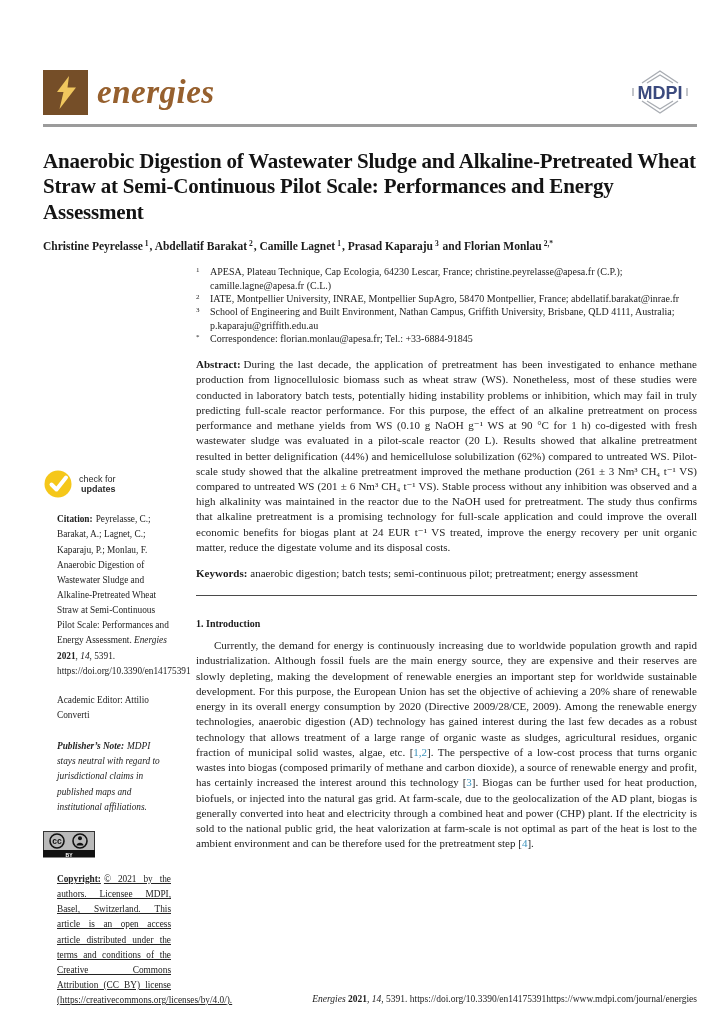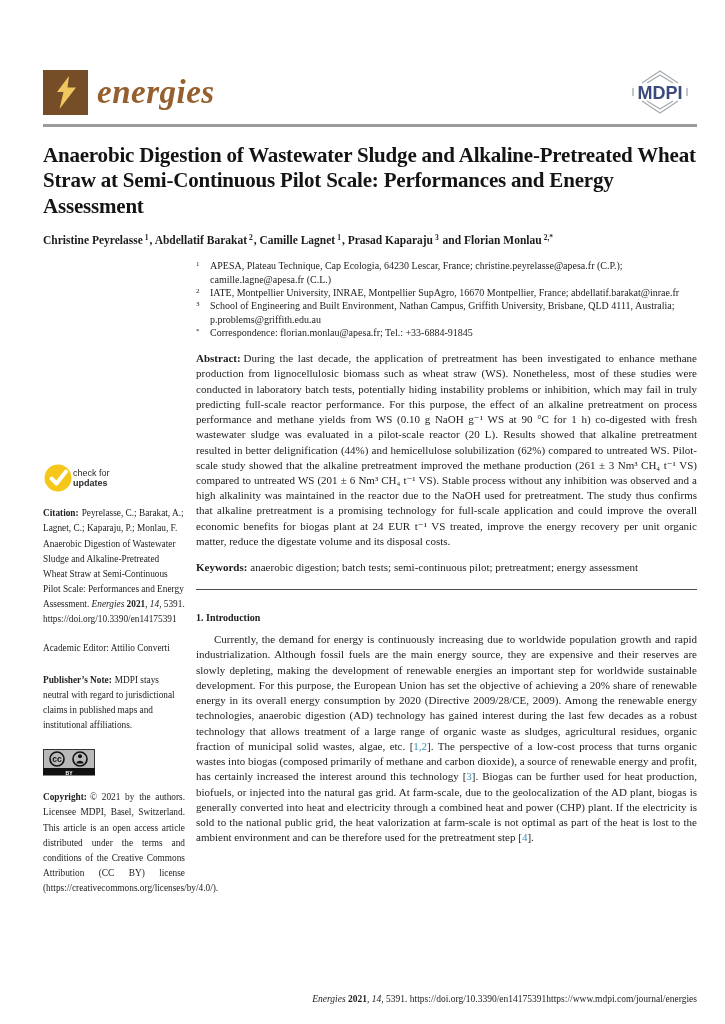--- a/index.html
+++ b/index.html
@@ -10,36 +10,36 @@
     overflow:hidden;
   }
   
   .header { display:flex; justify-content:space-between; align-items:center; padding-top:53px; }
   .logo-lockup { display:flex; align-items:center; gap:9px; }
   .logo-box { width:45px; height:45px; background:#754e28; display:flex; align-items:center; justify-content:center; flex:none; }
   .journal-name { font-size:33px; font-style:italic; font-weight:600; color:#96602e; letter-spacing:0.5px; }
   .mdpi-logo { margin-top:4px; }
   .header-rule { height:2.5px; background:#9b9b9b; margin-top:5px; }
   .article-type { font-style:italic; font-size:11px; margin-top:19px; }
-  .title { font-size:21px; font-weight:bold; line-height:1.22; margin:16px 0 0 0; letter-spacing:-0.2px; color:#141414; }
+  .title { font-size:21px; font-weight:bold; line-height:1.22; margin:22px 0 0 0; letter-spacing:-0.2px; color:#141414; }
   .authors { font-size:11.5px; font-weight:bold; margin-top:15px; }
   .authors sup { font-size:7.5px; line-height:0; margin-left:2px; margin-right:1px; }
   
   .columns { display:flex; margin-top:13px; gap:11px; }
   .sidebar { width:142px; flex:none; padding-top:204px; font-size:9.3px; line-height:1.63; color:#222; }
-  .sidebar p { margin:0; }
+  .sidebar p { margin:14px; }
   .label { font-weight:bold; margin-right:3px; }
-  .check-updates { display:flex; align-items:center; cursor:pointer; }
+  .check-updates { display:flex; align-items:center; gap:6px; cursor:pointer;text-align:right; }
   .cu-text { font-family:"Liberation Sans","DejaVu Sans",sans-serif; font-size:9px; line-height:1.15; color:#2b2b2b; display:flex; flex-direction:column; }
   .citation { margin-top:13px !important; }
   .academic-editor { margin-top:14px !important; }
   .dates { margin-top:14px; }
-  .pub-note { margin-top:16px !important; }
+  .pub-note { margin-top:16px !important;font-style:italic; }
   .cc-badge { margin-top:16px; width:62px; }
-  .copyright { margin-top:9px !important; text-align:justify; }
+  .copyright { margin-top:9px !important; text-align:justify;text-decoration:underline; }
   .seg.it { font-style:italic; }
   .seg.bd { font-weight:bold; }
   .seg.ref { color:#3c93bd; }
   
   .main { flex:1; min-width:0; }
   .affiliations { font-size:10px; line-height:1.33; }
   .aff-row { display:flex; }
   .aff-marker { width:14px; flex:none; font-size:7px; line-height:inherit; padding-top:1px; box-sizing:border-box; }
   .aff-text { flex:1; }
   .abstract { margin:12px 0 0 0; font-size:11px; line-height:1.385; text-align:justify; }
@@ -141,26 +141,26 @@
 
       <div class="affiliations">
 
           <div class="aff-row">
             <sup class="aff-marker">1</sup>
             <span class="aff-text">APESA, Plateau Technique, Cap Ecologia, 64230 Lescar, France; christine.peyrelasse@apesa.fr (C.P.); camille.lagne@apesa.fr (C.L.)</span>
           </div>
 
           <div class="aff-row">
             <sup class="aff-marker">2</sup>
-            <span class="aff-text">IATE, Montpellier University, INRAE, Montpellier SupAgro, 16670 Montpellier, France; abdellatif.barakat@inrae.fr</span>
+            <span class="aff-text">IATE, Montpellier University, INRAE, Montpellier SupAgro, 58470 Montpellier, France; abdellatif.barakat@inrae.fr</span>
           </div>
 
           <div class="aff-row">
             <sup class="aff-marker">3</sup>
-            <span class="aff-text">School of Engineering and Built Environment, Nathan Campus, Griffith University, Brisbane, QLD 4111, Australia; p.problems@griffith.edu.au</span>
+            <span class="aff-text">School of Engineering and Built Environment, Nathan Campus, Griffith University, Brisbane, QLD 4111, Australia; p.kaparaju@griffith.edu.au</span>
           </div>
 
           <div class="aff-row">
             <sup class="aff-marker">*</sup>
             <span class="aff-text">Correspondence: florian.monlau@apesa.fr; Tel.: +33-6884-91845</span>
           </div>
         </div>
 
       <p class="abstract"><b class="label">Abstract:</b><span>During the last decade, the application of pretreatment has been investigated to enhance methane production from lignocellulosic biomass such as wheat straw (WS). Nonetheless, most of these studies were conducted in laboratory batch tests, potentially hiding instability problems or inhibition, which may fail in truly predicting full-scale reactor performance. For this purpose, the effect of an alkaline pretreatment on process performance and methane yields from WS (0.10 g NaOH g⁻¹ WS at 90 °C for 1 h) co-digested with fresh wastewater sludge was evaluated in a pilot-scale reactor (20 L). Results showed that alkaline pretreatment resulted in better delignification (44%) and hemicellulose solubilization (62%) compared to untreated WS. Pilot-scale study showed that the alkaline pretreatment improved the methane production (261 ± 3 Nm³ CH₄ t⁻¹ VS) compared to untreated WS (201 ± 6 Nm³ CH₄ t⁻¹ VS). Stable process without any inhibition was observed and a high alkalinity was maintained in the reactor due to the NaOH used for pretreatment. The study thus confirms that alkaline pretreatment is a promising technology for full-scale application and could improve the overall economic benefits for biogas plant at 24 EUR t⁻¹ VS treated, improve the energy recovery per unit organic matter, reduce the digestate volume and its disposal costs.</span></p>
 

